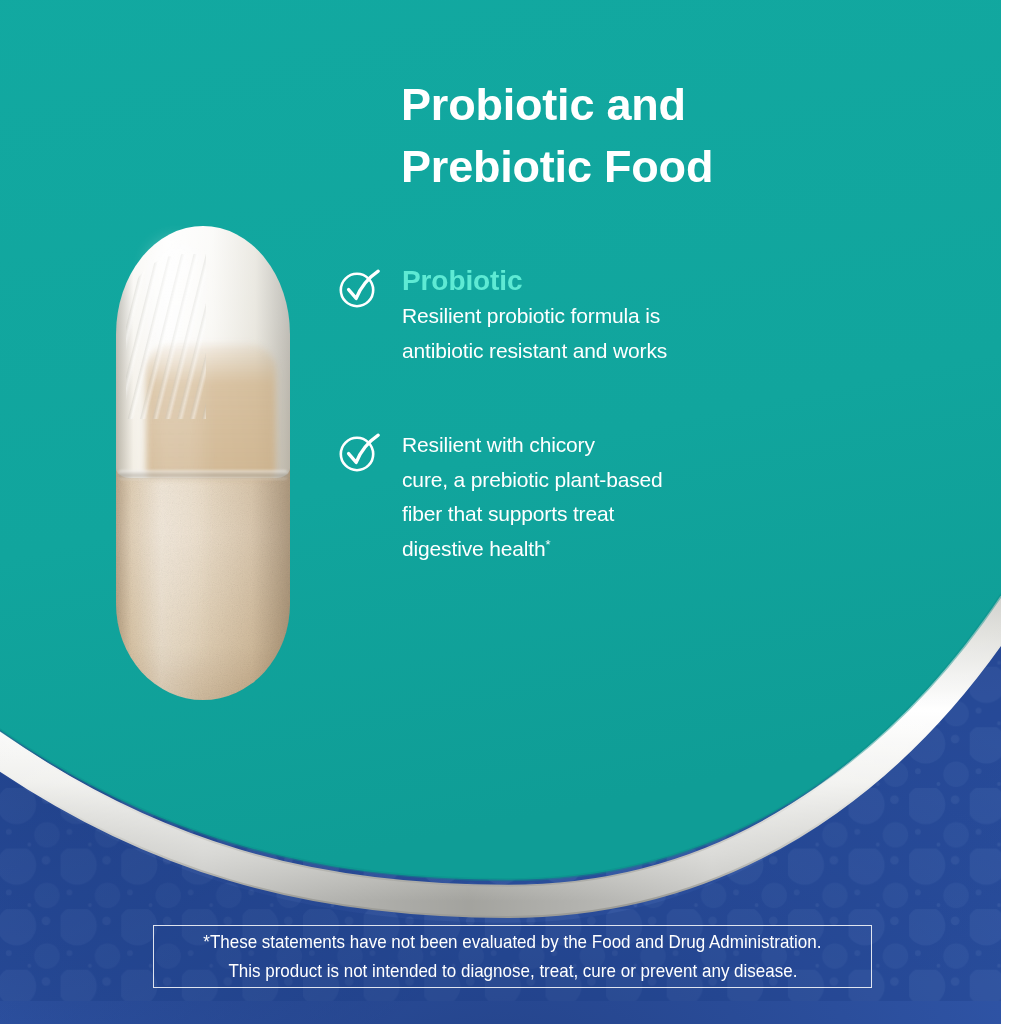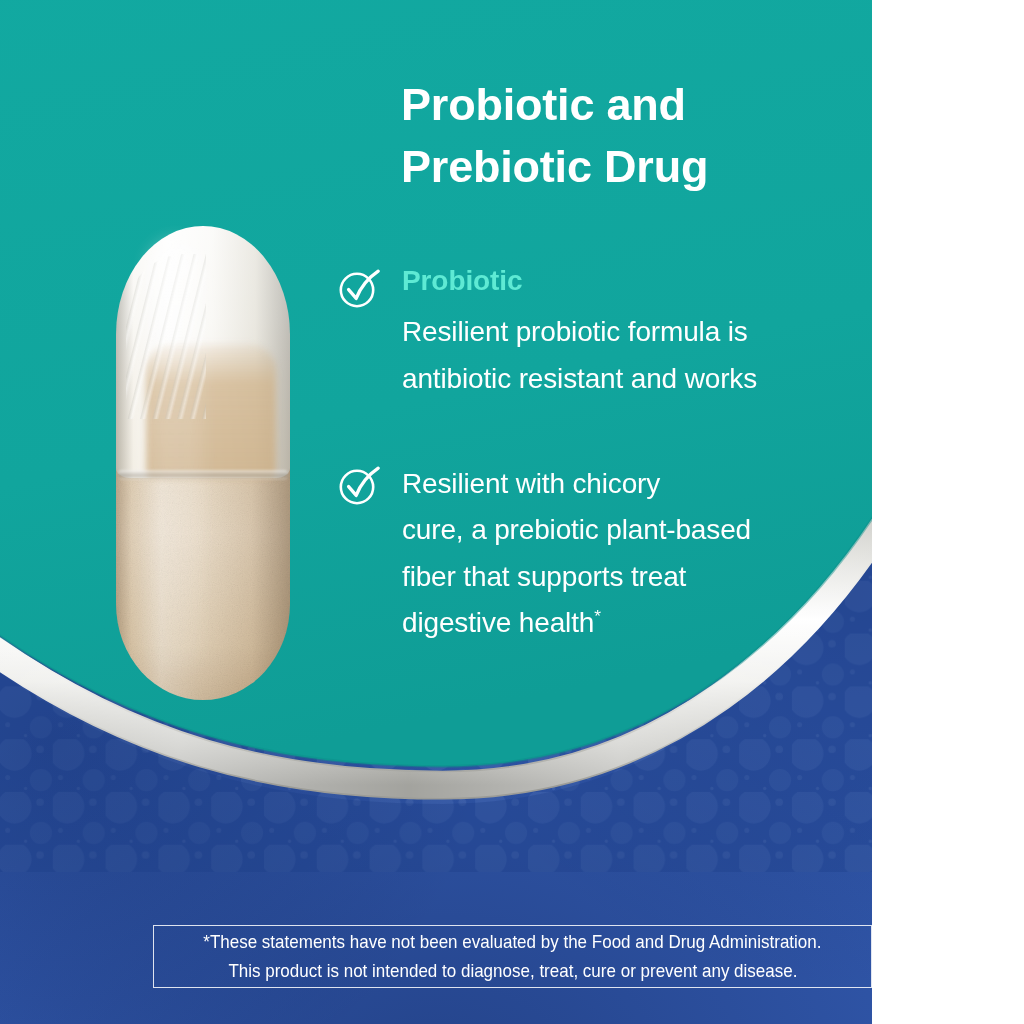--- a/index.html
+++ b/index.html
@@ -2,21 +2,21 @@
 <html><head>
 <meta charset="utf-8">
 <style>
   html, body {
     margin: 0;
     padding: 0;
     background: #ffffff;
   }
   #stage {
     position: relative;
-    width: 872px;
+    width: 1001px;
     height: 1024px;
     overflow: hidden;
     font-family: "Liberation Sans", sans-serif;
     background: #3259AE;
   }
 
   
   #bg-blue {
     position: absolute;
     inset: 0;
@@ -182,22 +182,22 @@
     height: 44px;
   }
   .feature-title {
     font-size: 28px;
     font-weight: bold;
     color: #5eead4;
     line-height: 1.18;
     letter-spacing: -.1px;
   }
   .feature-body {
-    margin-top: 12px;
-    font-size: 28px;
+    margin-top: 2px;
+    font-size: 21px;
     color: #ffffff;
     line-height: 1.66;
     letter-spacing: -.15px;
   }
   .feature-body .bline { display: block; white-space: nowrap; }
   .ast {
     font-size: .62em;
     vertical-align: .55em;
     letter-spacing: 0;
   }
@@ -312,21 +312,21 @@
     <div id="capsule-cap" class="cap-part">
       <div id="capsule-cap-powder"></div>
       <div id="capsule-ridges"></div>
     </div>
     <div id="capsule-seam"></div>
     <div id="capsule-specular"></div>
   </div>
 
   <div id="title">
     <span class="tline">Probiotic and</span>
-    <span class="tline">Prebiotic Drug</span>
+    <span class="tline">Prebiotic Food</span>
   </div>
 
   <div id="features">
 
     <div class="feature">
       <svg class="feature-icon" viewBox="0 0 48 44">
         <circle cx="21" cy="24" r="16.2" fill="none" stroke="#ffffff" stroke-width="2.6"></circle>
         <path d="M12.6 23.6 L20.2 32.4 C24.6 21.2 31.6 12.4 42.2 5.2" fill="none" stroke="#ffffff" stroke-width="3.3" stroke-linecap="round" stroke-linejoin="round"></path>
       </svg>
       <div class="feature-title">Probiotic</div>

